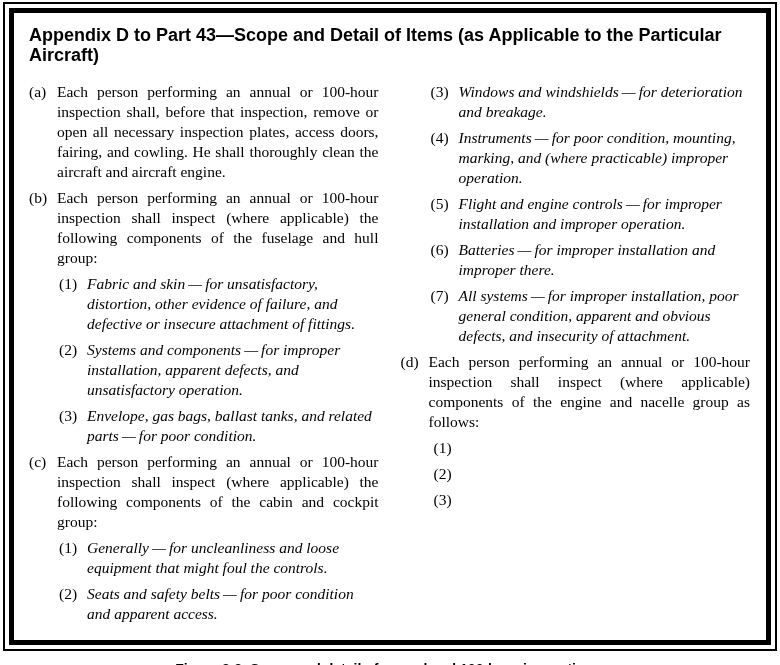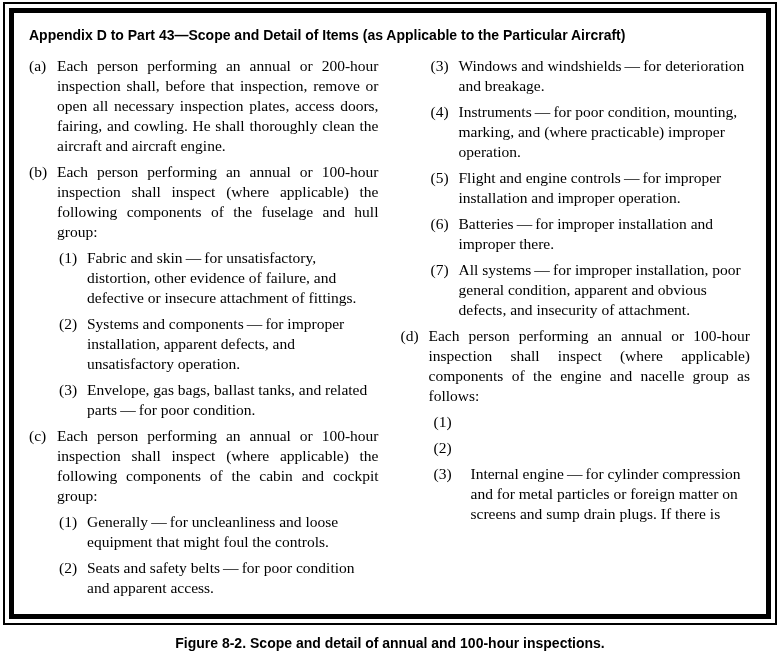--- a/index.html
+++ b/index.html
@@ -25,23 +25,23 @@
     box-sizing: border-box;
   }
   .fig-inner {
     border: 5px solid #000000;
     padding: 12px 16px 10px 15px;
     box-sizing: border-box;
   }
   .heading {
     font-family: "Liberation Sans", sans-serif;
     font-weight: bold;
-    font-size: 14px;
+    font-size: 18px;
     line-height: 20px;
-    margin-bottom: 11px;
+    margin-bottom: 17px;
     letter-spacing: 0px;
   }
   .cols {
     display: flex;
     gap: 22px;
   }
   .col {
     flex: 1 1 0;
     font-size: 15.5px;
     line-height: 20px;
@@ -61,20 +61,21 @@
     display: flex;
     margin-left: 30px;
     margin-bottom: 6px;
   }
   .sub > .lbl {
     flex: 0 0 28px;
   }
   .sub > .txt {
     flex: 1;
     text-align: left;
+    font-style: italic;
   }
   .sub.wide {
     margin-left: 33px;
   }
   .sub.wide > .lbl {
     flex: 0 0 37px;
   }
   .caption {
     margin-top: 9px;
     text-align: center;
@@ -95,21 +96,21 @@
 
       <div class="heading">
         <div>Appendix D to Part 43—Scope and Detail of Items (as Applicable to the Particular Aircraft)</div>
       </div>
 
       <div class="cols">
 
         <div class="col">
           <div class="para">
             <span class="lbl">(a)</span>
-            <span class="txt">Each person performing an annual or 200-hour inspection shall, before that inspection, remove or open all necessary inspection plates, access doors, fairing, and cowling. He shall thoroughly clean the aircraft and aircraft engine.</span>
+            <span class="txt">Each person performing an annual or 100-hour inspection shall, before that inspection, remove or open all necessary inspection plates, access doors, fairing, and cowling. He shall thoroughly clean the aircraft and aircraft engine.</span>
           </div>
           <div class="para">
             <span class="lbl">(b)</span>
             <span class="txt">Each person performing an annual or 100-hour inspection shall inspect (where applicable) the following components of the fuselage and hull group:</span>
           </div>
           <div class="sub">
             <span class="lbl">(1)</span>
             <span class="txt">Fabric and skin — for unsatisfactory, distortion, other evidence of failure, and defective or insecure attachment of fittings.</span>
           </div>
           <div class="sub">
@@ -160,21 +161,20 @@
             <span class="txt">Each person performing an annual or 100-hour inspection shall inspect (where applicable) components of the engine and nacelle group as follows:</span>
           </div>
           <div class="sub wide">
             <span class="lbl">(1)</span>
           </div>
           <div class="sub wide">
             <span class="lbl">(2)</span>
           </div>
           <div class="sub wide">
             <span class="lbl">(3)</span>
-            <span class="txt">Internal engine — for cylinder compression and for metal particles or foreign matter on screens and sump drain plugs. If there is</span>
           </div>
         </div>
 
       </div>
     </div>
   </div>
 
   <div class="caption">
     <span class="cap-label">Figure 8-2.</span><span>Scope and detail of annual and 100-hour inspections.</span>
   </div>

